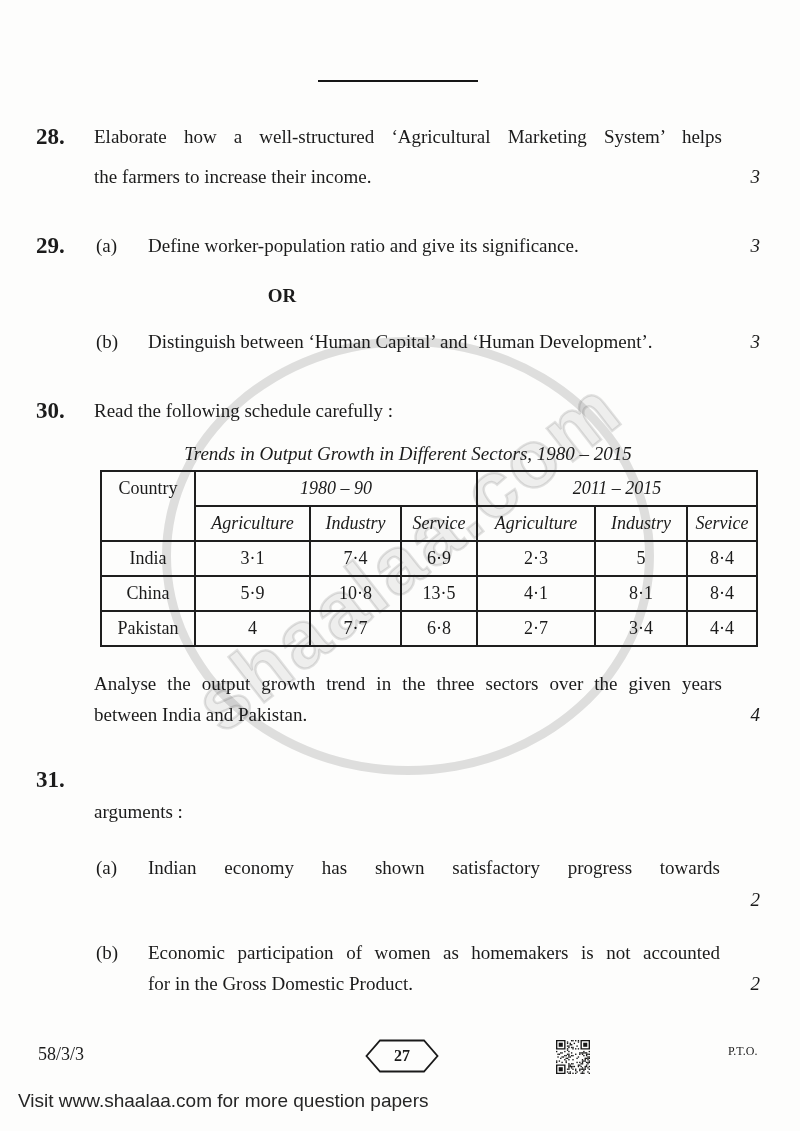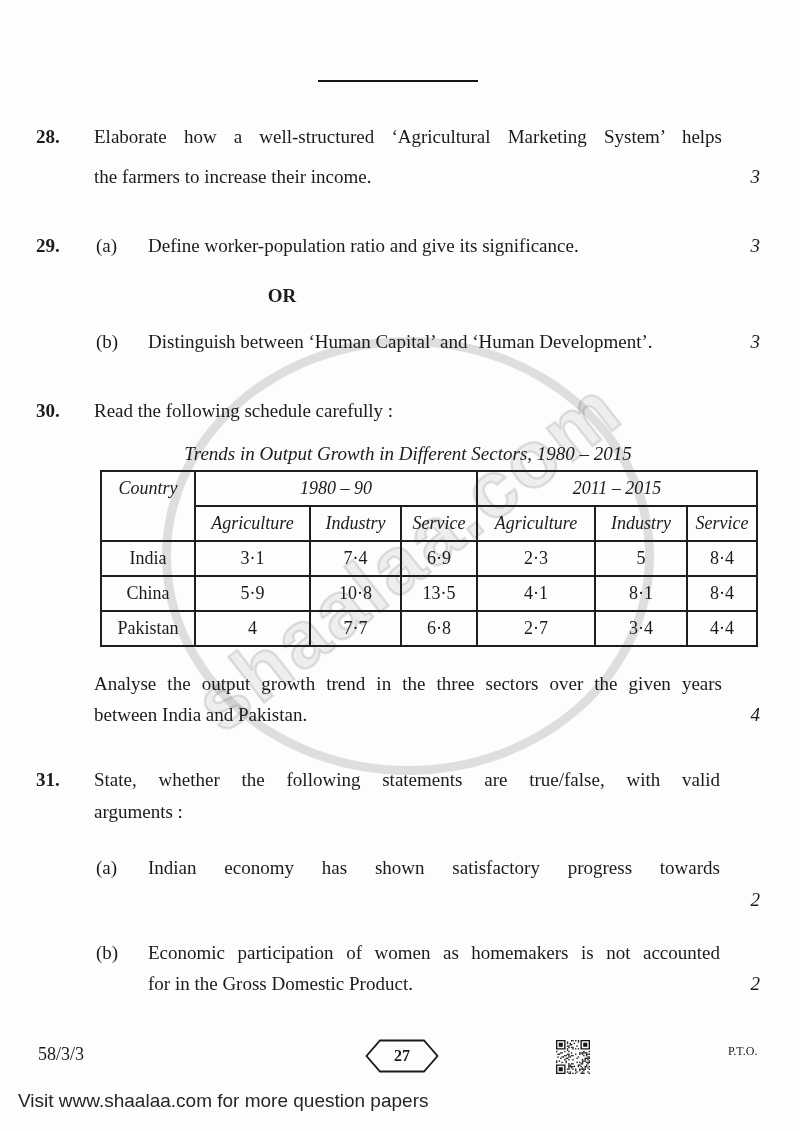--- a/index.html
+++ b/index.html
@@ -15,40 +15,40 @@
   }
   .wm-text {
     position:absolute; left:408px; top:556px;
     transform:translate(-50%,-50%) rotate(-38deg);
     font-family:"Liberation Sans", sans-serif; font-weight:bold;
     font-size:80px; letter-spacing:3px; white-space:nowrap;
     color:rgba(0,0,0,0.06);
     -webkit-text-stroke:2.5px rgba(0,0,0,0.11);
   }
   .rule-top { position:absolute; left:318px; top:80px; width:160px; border-top:2.5px solid #161616; }
-  .qnum { position:absolute; left:36px; font-weight:bold; font-size:19px; line-height:26px; }
+  .qnum { position:absolute; left:36px; font-weight:bold; font-size:23px; line-height:26px; }
   .sublabel { position:absolute; left:96px; font-size:19px; line-height:26px; }
   .bline { position:absolute; font-size:19px; line-height:26px; white-space:nowrap; }
   .jline {
     white-space:normal; text-align:justify; overflow:hidden; height:26px;
   }
   .jline::after { content:""; display:inline-block; width:100%; height:0; }
   .marks { position:absolute; left:722px; width:38px; text-align:right;
            font-style:italic; font-size:19px; line-height:26px; }
   .orline { position:absolute; left:252px; width:60px; text-align:center;
             font-weight:bold; font-size:19px; line-height:26px; }
   
   .tbl-title { position:absolute; left:94px; top:441px; width:628px; text-align:center;
                font-style:italic; font-size:19px; line-height:26px; }
   table.sched { position:absolute; left:100px; top:470px; width:656px;
                 border-collapse:collapse; table-layout:fixed; }
   table.sched td { border:2px solid #1e1e1e; text-align:center; vertical-align:middle;
                    font-size:18px; padding:0; }
   table.sched td.hdr { font-style:italic; }
-  table.sched td.country-hdr { font-style:italic; vertical-align:top; padding-top:6px; }
+  table.sched td.country-hdr { vertical-align:top; padding-top:6px; }
   tr.r1 td { height:33px; }
   tr.r2 td { height:33px; }
   tr.dr td { height:33px; }
   
   .foot-code { position:absolute; left:38px; top:1044px; font-size:18px; }
   .pto { position:absolute; left:728px; top:1044px; font-size:12px; }
   .pagebadge { position:absolute; left:365px; top:1039px; width:74px; height:34px; }
   .pagebadge svg { position:absolute; left:0; top:0; }
   .pagebadge span { position:absolute; left:0; top:0; width:74px; height:34px;
                     text-align:center; line-height:33px; font-weight:bold; font-size:16px; }
@@ -136,21 +136,20 @@
         <td>4·4</td>
       </tr>
     </tbody>
   </table>
 
   <div class="bline jline" style="left:94px; top:671px; width:628px">Analyse the output growth trend in the three sectors over the given years</div>
   <div class="bline" style="left:94px; top:702px">between India and Pakistan.</div>
   <div class="marks" style="top:702px">4</div>
 
   <div class="qnum" style="top:767px">31.</div>
-  <div class="bline jline" style="left:94px; top:767px; width:626px">State, whether the following statements are true/false, with valid</div>
   <div class="bline" style="left:94px; top:799px">arguments :</div>
 
   <div class="sublabel" style="top:855px">(a)</div>
   <div class="bline jline" style="left:148px; top:855px; width:572px">Indian economy has shown satisfactory progress towards</div>
   <div class="marks" style="top:887px">2</div>
 
   <div class="sublabel" style="top:940px">(b)</div>
   <div class="bline jline" style="left:148px; top:940px; width:572px">Economic participation of women as homemakers is not accounted</div>
   <div class="bline" style="left:148px; top:971px">for in the Gross Domestic Product.</div>
   <div class="marks" style="top:971px">2</div>

